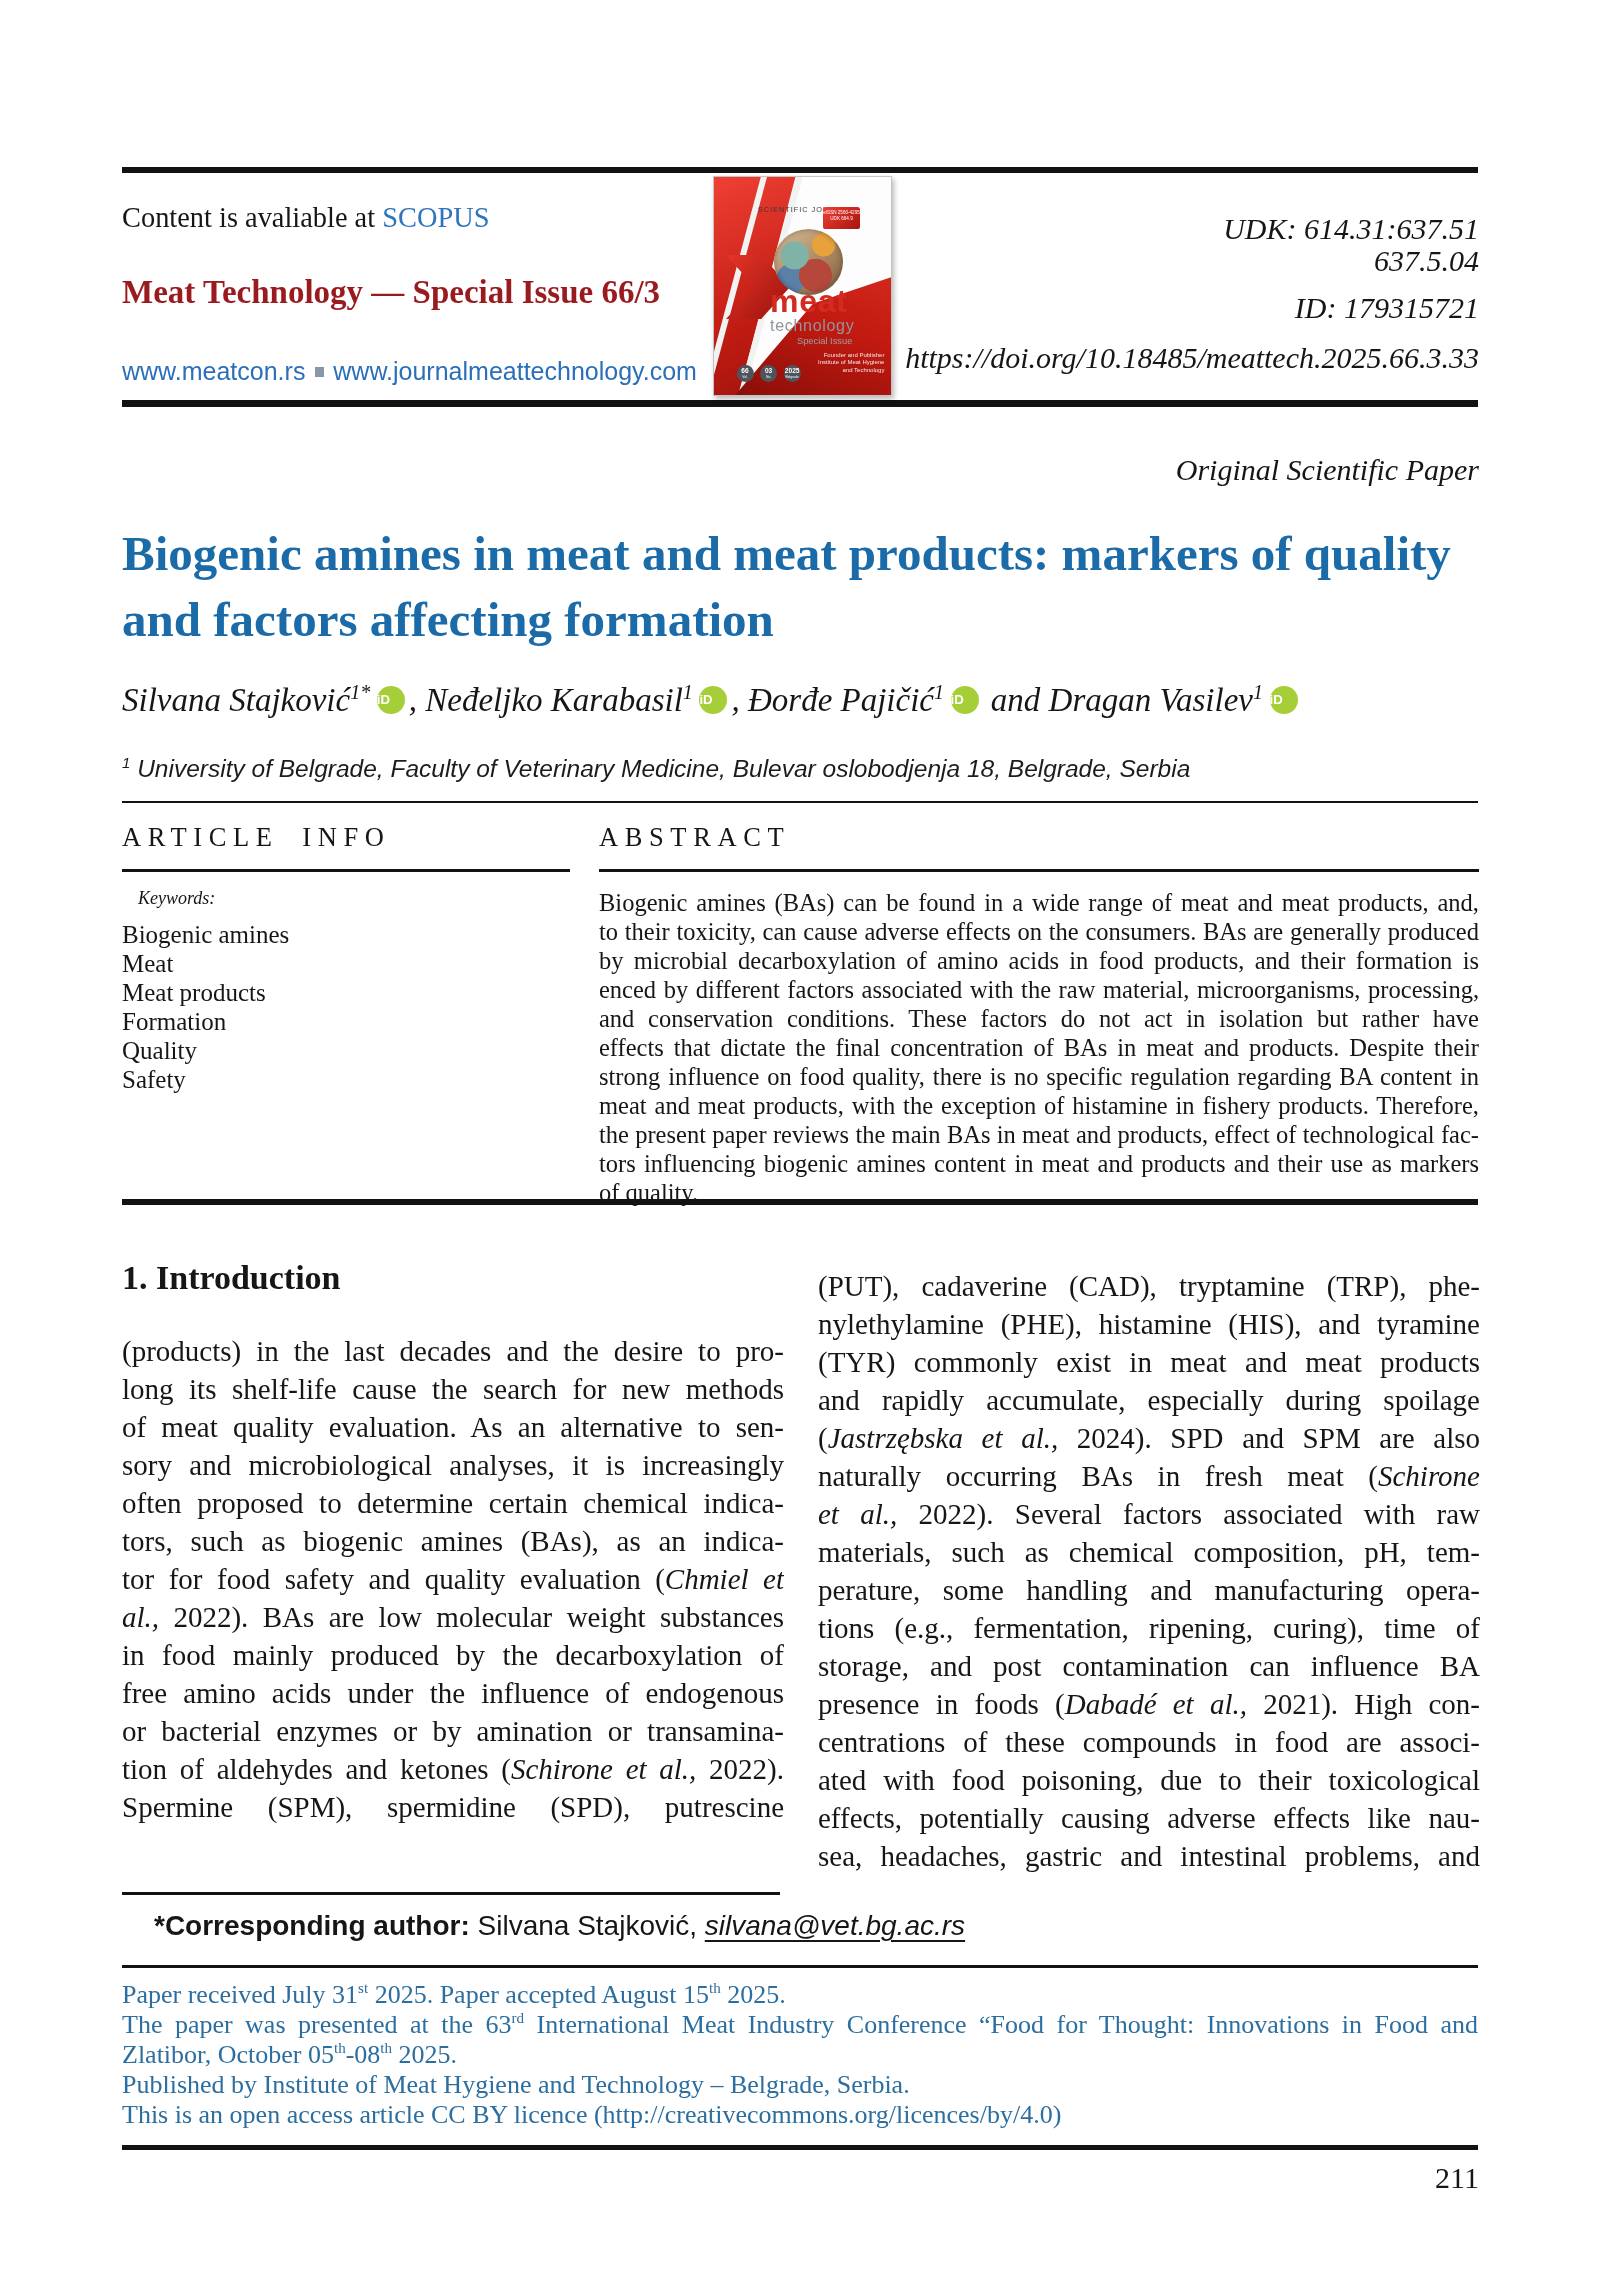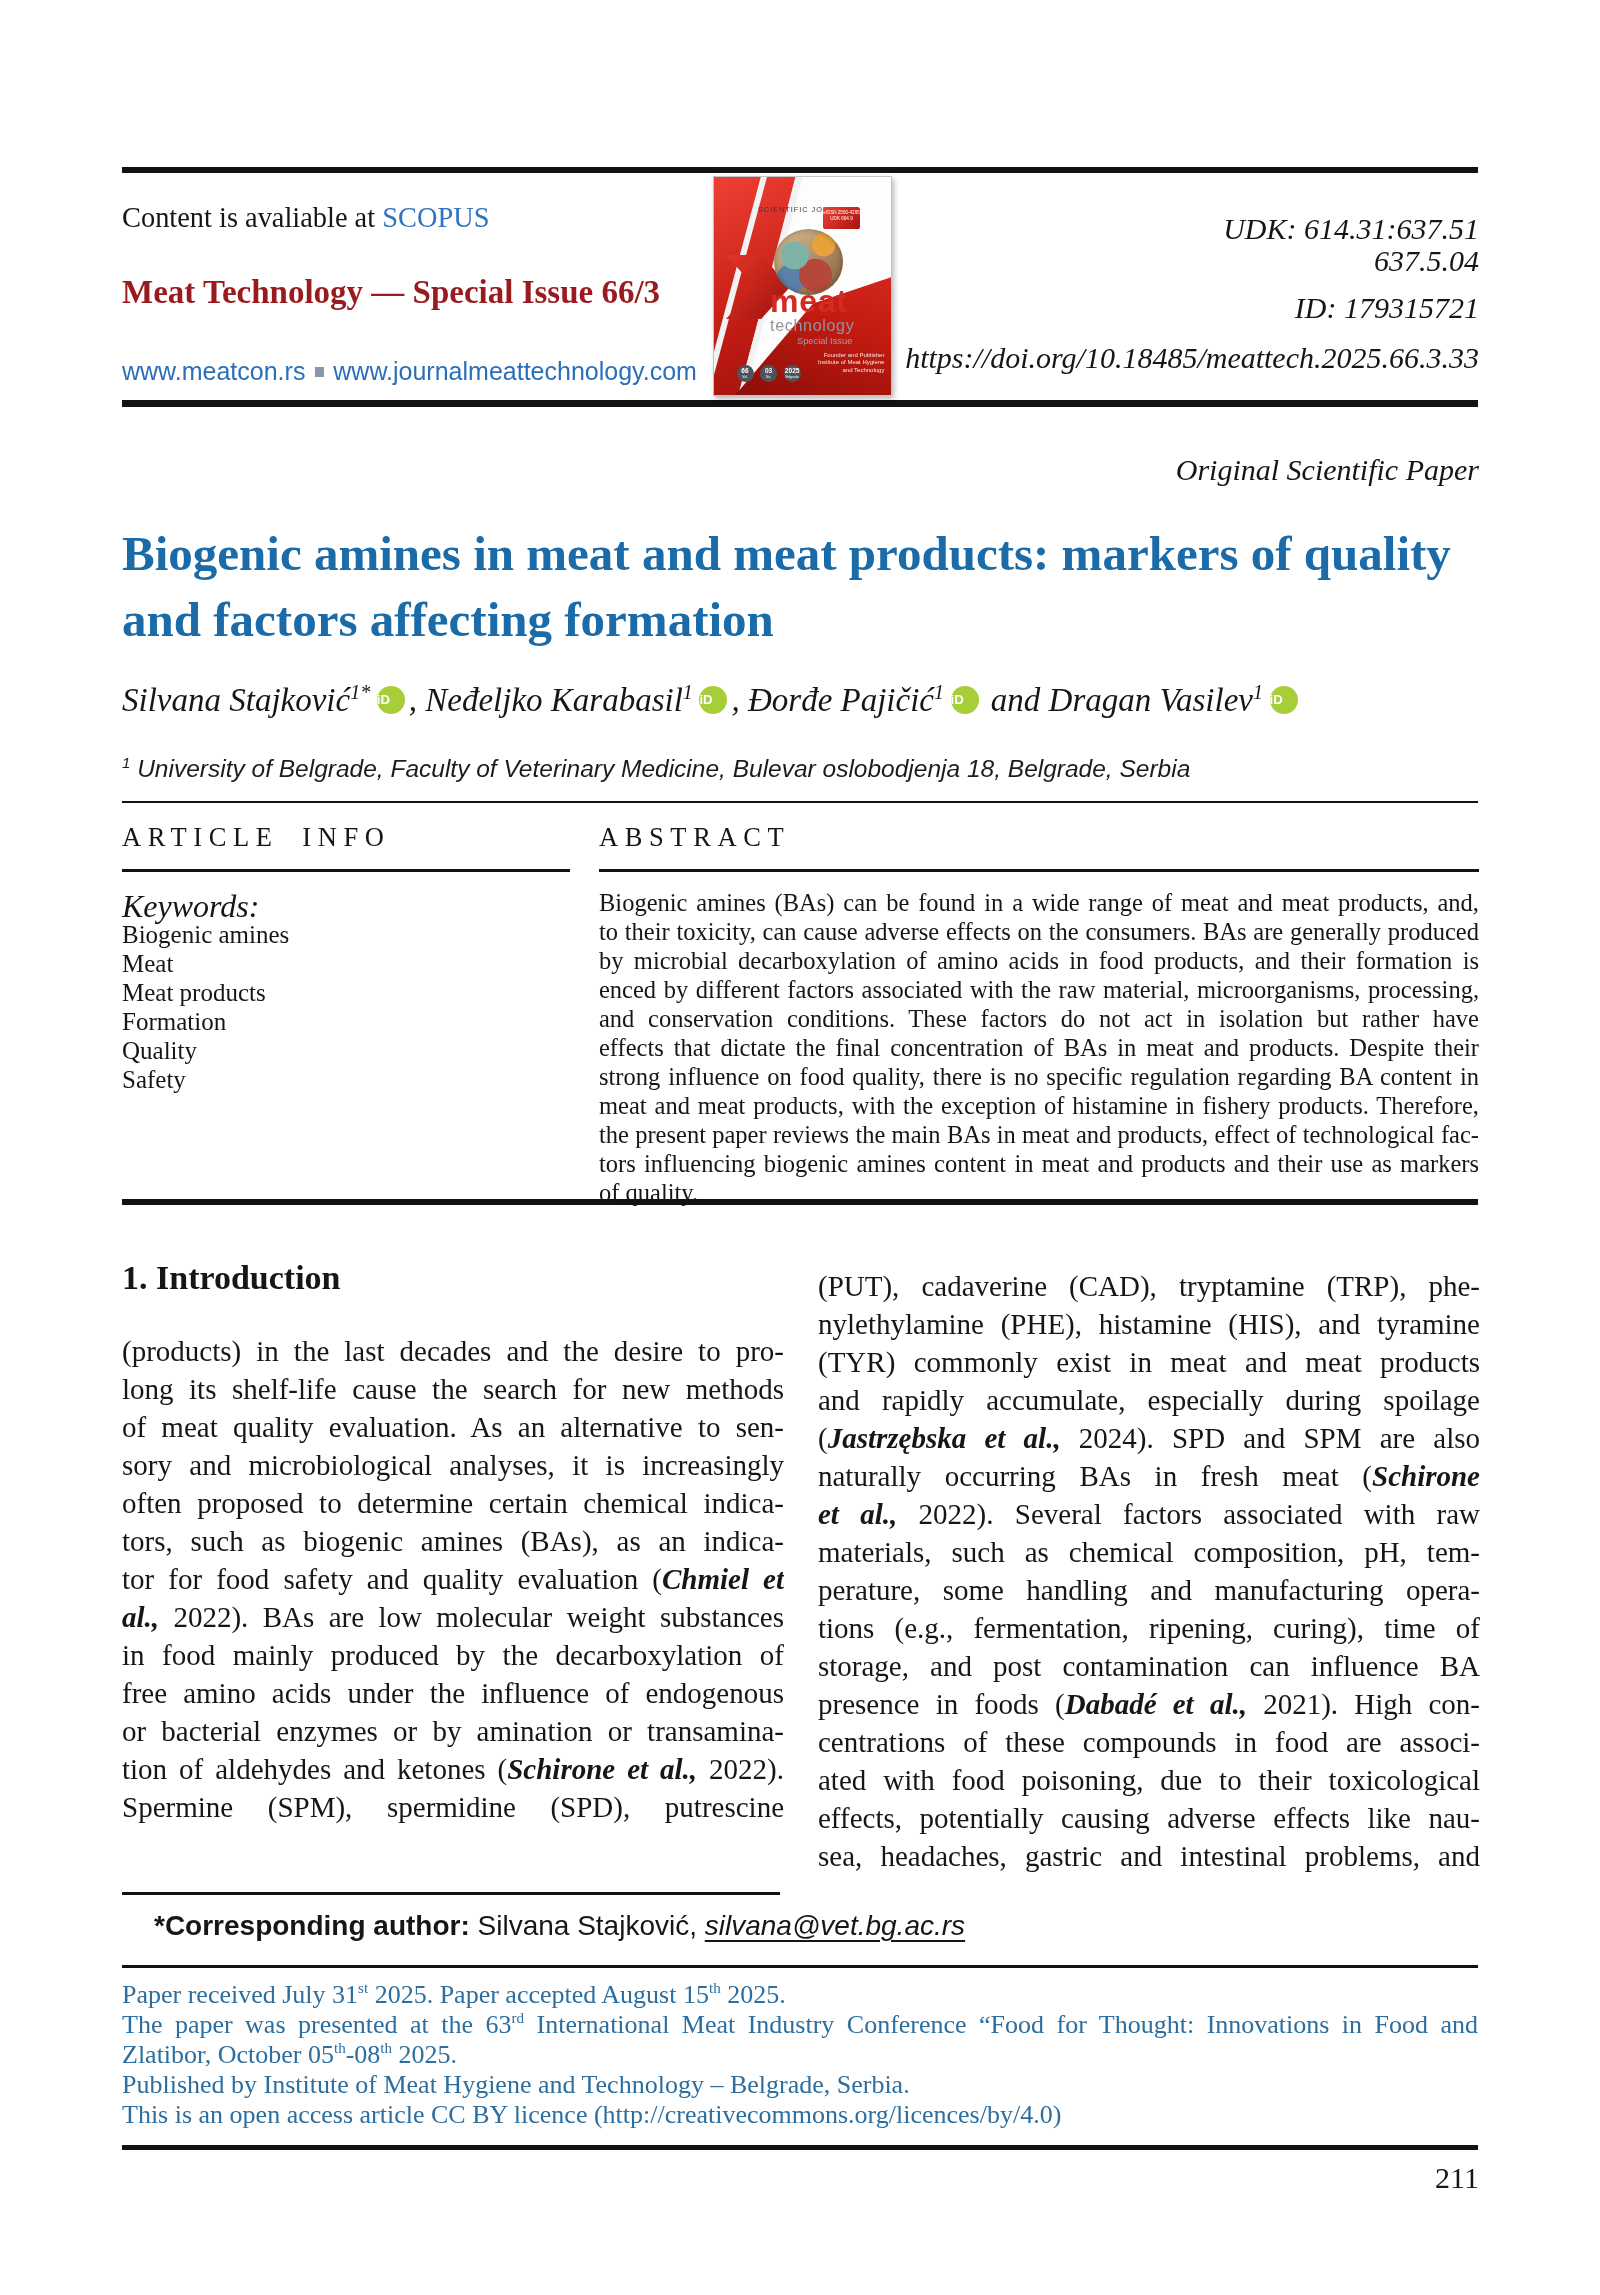--- a/index.html
+++ b/index.html
@@ -67,36 +67,36 @@
   .orcid{display:inline-block;width:28px;height:28px;border-radius:50%;background:#a6ce39;color:#fff;
     font-family:"Liberation Sans",sans-serif;font-style:normal;font-weight:bold;font-size:13.2px;
     text-align:left;line-height:28px;vertical-align:middle;margin:0 4px 6.6px 6.6px;}
   .affil{left:122px;top:754px;font-family:"Liberation Sans",sans-serif;font-style:italic;font-size:24.5px;color:#1c1c1c;}
   .affil sup{font-size:15px;}
 
   
   .sec-head{font-size:26.5px;letter-spacing:6.6px;word-spacing:10.6px;}
   .ai-head{left:122px;top:822px;}
   .ab-head{left:599px;top:822px;text-align:right;}
-  .kw-label{left:122px;top:888px;font-style:italic;font-size:32px;}
+  .kw-label{left:138px;top:888px;font-style:italic;font-size:18px;}
   .kw-list{left:122px;top:920px;font-size:25px;line-height:29px;}
   .abstract{left:599px;top:888px;width:880px;font-size:24.5px;}
   .abstract .tline{height:29px;line-height:29px;}
 
   
   .intro-head{left:122px;top:1259px;font-size:34px;font-weight:bold;}
   .col{width:662px;font-size:29px;}
   .col .tline{height:38px;line-height:38px;}
   .col-left{left:122px;top:1332px;}
   .col-right{left:818px;top:1267px;}
 
   .tline{text-align:justify;text-align-last:justify;overflow:hidden;}
   .tline.last{text-align-last:left;}
   .tline.ind{text-indent:63px;}
-  .it{font-style:italic;font-weight:bold;}
+  .it{font-style:italic;}
   .sup{font-size:0.58em;vertical-align:super;line-height:0;}
 
   
   .corr{left:122px;top:1910px;font-family:"Liberation Sans",sans-serif;font-size:28px;}
   .corr .lbl{font-weight:bold;margin-left:32px;}
   .corr .email{font-style:italic;text-decoration:underline;text-decoration-thickness:2px;text-underline-offset:5.3px;color:#161616;}
   .foot-blue{left:122px;top:1980px;width:1356px;color:#2b6e9f;font-size:26px;}
   .foot-blue .tline{height:30px;line-height:30px;}
   .pageno{right:122px;top:2161px;font-size:30px;}
 </style>

